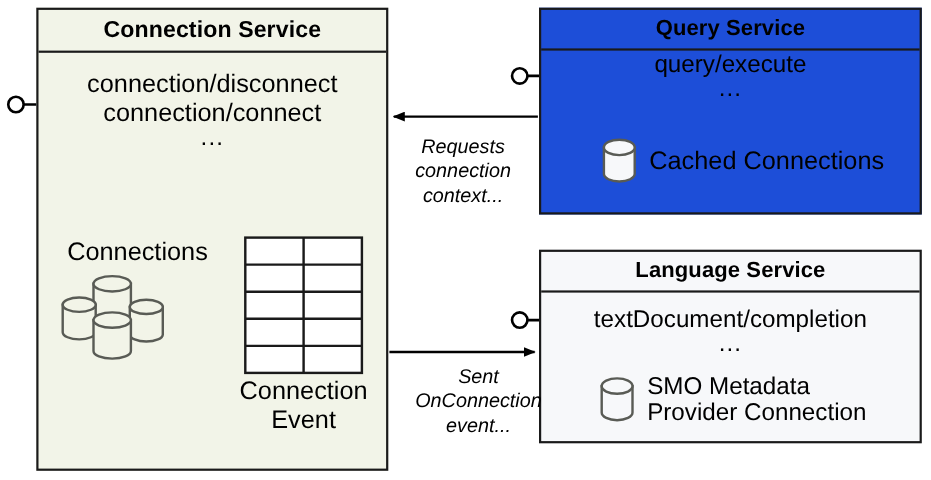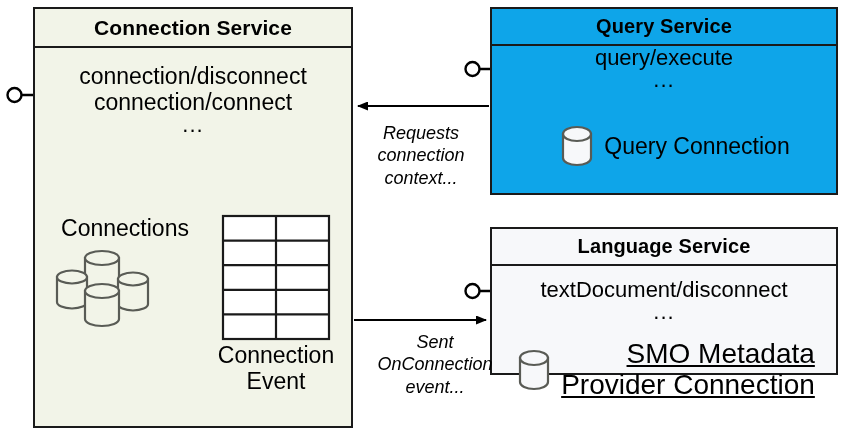--- a/index.html
+++ b/index.html
@@ -51,31 +51,31 @@
   }
   #connection-service .comp-title {
     height: 39px;
     font-size: 21px;
   }
   #query-service {
     left: 490px;
     top: 7px;
     width: 348px;
     height: 188px;
-    background: #0ea5e9;
+    background: #1d4ed8;
   }
   #query-service .comp-title {
     height: 37px;
     font-size: 20px;
   }
   #language-service {
     left: 490px;
     top: 227px;
     width: 348px;
-    height: 148px;
+    height: 176px;
     background: #f7f8fa;
   }
   #language-service .comp-title {
     height: 37px;
     font-size: 20px;
   }
 
   
   .endpoint-list {
     position: absolute;
@@ -154,25 +154,24 @@
   }
   #cached-connection-label { font-size: 23px; color: #000; }
 
   #smo-connection-row {
     left: 24px;
     top: 73px;
     width: 300px;
     justify-content: center;
   }
   #smo-connection-label {
-    font-size: 28px;
+    font-size: 22px;
     color: #000;
-    text-align: right;
+    text-align: left;
     line-height: 1.1;
-    text-decoration: underline;
   }
 
   
   .connector-svg {
     position: absolute;
     left: 0;
     top: 0;
     width: 846px;
     height: 436px;
     pointer-events: none;
@@ -302,32 +301,32 @@
         <span class="ellipsis-line">...</span>
       </div>
 
       <div class="db-row" id="cached-connection-row">
         <svg width="34" height="46" viewBox="0 0 34 46" xmlns="http://www.w3.org/2000/svg">
           <g fill="#f7f8fa" stroke="#595b55" stroke-width="2.2">
             <path d="M3,11 L3,35 A14,7 0 0 0 31,35 L31,11 Z"></path>
             <ellipse cx="17" cy="11" rx="14" ry="7"></ellipse>
           </g>
         </svg>
-        <span id="cached-connection-label">Query Connection</span>
+        <span id="cached-connection-label">Cached Connections</span>
       </div>
 
     </div>
   </div>
 
   <div class="component" id="language-service">
     <div class="comp-title">Language Service</div>
     <div class="comp-body">
 
       <div class="endpoint-list" id="ls-endpoints">
-        <span style="display:block">textDocument/disconnect</span>
+        <span style="display:block">textDocument/completion</span>
         <span class="ellipsis-line">...</span>
       </div>
 
       <div class="db-row" id="smo-connection-row">
         <svg width="34" height="46" viewBox="0 0 34 46" xmlns="http://www.w3.org/2000/svg">
           <g fill="#f7f8fa" stroke="#595b55" stroke-width="2.2">
             <path d="M3,11 L3,35 A14,7 0 0 0 31,35 L31,11 Z"></path>
             <ellipse cx="17" cy="11" rx="14" ry="7"></ellipse>
           </g>
         </svg>

